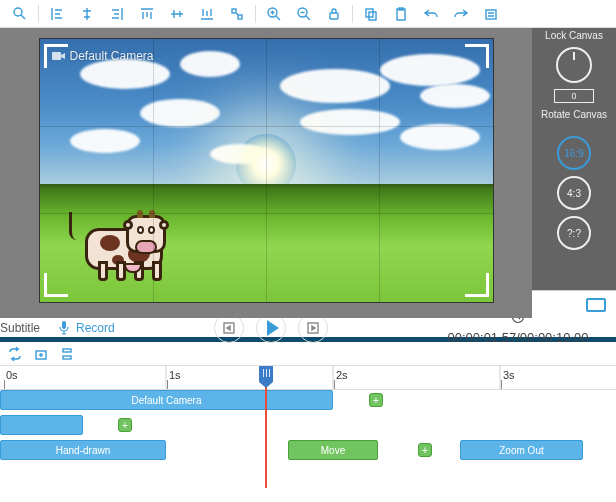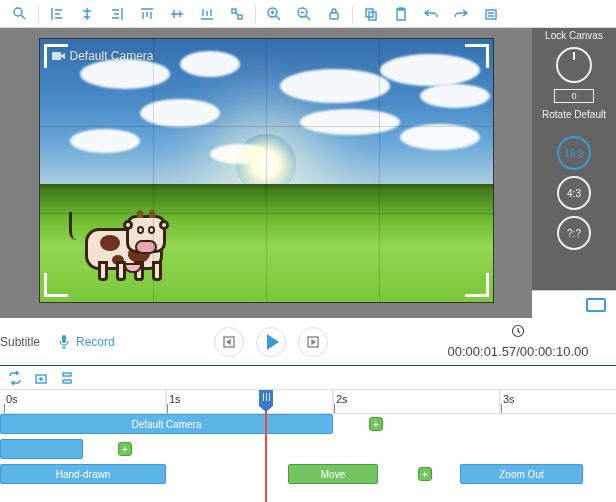--- a/index.html
+++ b/index.html
@@ -68,21 +68,21 @@
   .side-panel { width: 84px; background:#646464; padding-top:2px; display:flex; flex-direction:column; align-items:center; gap:6px; color:#eee; font-size:10px; }
   .side-panel .lbl { text-align:center; line-height:1.1; }
   .rot-dial { width:36px; height:36px; border:2px solid #eee; border-radius:50%; position:relative; }
   .rot-dial::after{content:"";position:absolute;left:50%;top:3px;width:2px;height:8px;background:#eee;transform:translateX(-50%);}
   .rot-input { width:40px; height:14px; border:1px solid #eee; display:flex; align-items:center; justify-content:center; font-size:9px; background:transparent; color:#eee;}
   .aspect-btn { width:34px; height:34px; border:2px solid #eee; border-radius:50%; display:flex; align-items:center; justify-content:center; font-size:10px; color:#eee; cursor:pointer; }
   .aspect-btn.active { border-color:#3a9bd9; color:#3a9bd9; }
   .side-bottom{height:28px;align-self:stretch;background:#fff;border-top:1px solid #ccc;display:flex;align-items:center;justify-content:flex-end;padding-right:10px;}
   .device-ic{width:20px;height:14px;border:2px solid #3a9bd9;border-radius:2px;}
   
-  .transport-bar { height:48px; background:#fff; display:flex; align-items:center; gap:12px; padding:0 8px 0 0; border-bottom:1px solid #0c4a6e;justify-content:flex-end; }
+  .transport-bar { height:24px; background:#fff; display:flex; align-items:center; gap:12px; padding:0 8px 0 0; border-bottom:5px solid #0c4a6e;justify-content:flex-end; }
   .transport-left { display:flex; align-items:center; gap:6px;}
   .sub-lbl{color:#555;}
   .rec-lbl{color:#3a9bd9;}
   .mic-ic{color:#3a9bd9;}
   .spacer{flex:1;}
   .tp-btn { width:30px; height:30px; border:1px solid #ddd; border-radius:50%; display:flex; align-items:center; justify-content:center; color:#888; cursor:pointer;}
   .tp-btn.play { color:#3a9bd9; }
   .play-tri { width:0;height:0;border-left:12px solid #3a9bd9;border-top:8px solid transparent;border-bottom:8px solid transparent; margin-left:3px;}
   .timecode-wrap{display:flex;align-items:center;gap:6px;color:#444;font-size:13px;min-width:180px;justify-content:flex-end;flex-direction:column;}
   
@@ -261,21 +261,21 @@
             <path d="M9 4l4-2v6l-4-2z"></path>
           </svg>
         <span>Default Camera</span>
       </div>
     </div>
   </div>
   <div class="side-panel">
     <div class="lbl">Lock Canvas</div>
     <div class="rot-dial"></div>
     <div class="rot-input">0</div>
-    <div class="lbl">Rotate Default</div>
+    <div class="lbl">Rotate Canvas</div>
     <div style="height:4px;"></div>
     <div class="aspect-btn active">16:9</div>
     <div class="aspect-btn">4:3</div>
     <div class="aspect-btn">?:?</div>
     <div style="flex:1"></div>
     <div class="side-bottom">
       <div class="device-ic"></div>
     </div>
   </div>
 </div>

